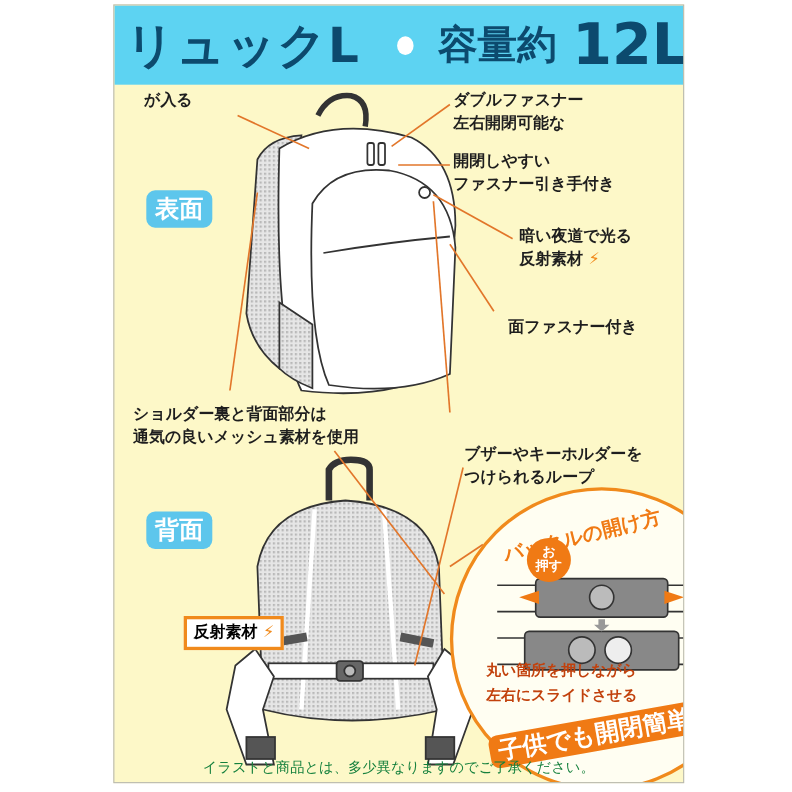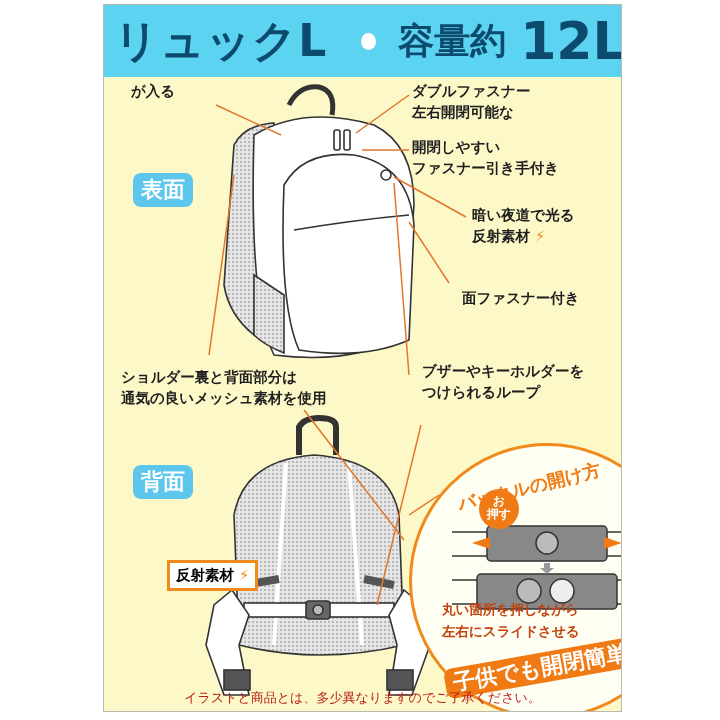--- a/index.html
+++ b/index.html
@@ -13,21 +13,21 @@
   .t-num{font-size:52px;margin-left:14px;text-align:right;}
   .lbl{position:absolute;font-size:14.5px;line-height:21px;color:#1e1e1e;font-weight:bold;white-space:nowrap;}
   .badge{position:absolute;background:#5dc6ec;color:#fff;font-weight:bold;font-size:22px;border-radius:8px;padding:2px 8px;}
   .bolt{color:#f08a1c;font-weight:bold;}
   .refl{position:absolute;left:63px;top:555px;border:3px solid #f08a1c;background:#fff;padding:0 6px;font-size:14.5px;font-weight:bold;line-height:25px;white-space:nowrap;}
   .circle{position:absolute;left:305px;top:438px;width:270px;height:270px;border-radius:50%;background:#fffef2;border:3px solid #f08a1c;}
   .buckle-title{position:absolute;left:352px;top:470px;font-size:18px;font-weight:bold;color:#f07a14;transform:rotate(-14deg);white-space:nowrap;}
   .push{position:absolute;left:375px;top:484px;width:40px;height:40px;border-radius:50%;background:#f07a14;color:#fff;font-size:12px;font-weight:bold;text-align:center;line-height:13px;padding-top:6px;box-sizing:border-box;}
   .b-text{position:absolute;left:338px;font-size:13.5px;font-weight:bold;color:#c2410c;white-space:nowrap;}
   .easy{position:absolute;left:340px;top:648px;font-size:22px;font-weight:bold;color:#fff;background:#f07a14;padding:0 8px;border-radius:8px;transform:rotate(-10deg);white-space:nowrap;}
-  .footer{position:absolute;left:0;width:100%;top:684px;text-align:center;font-size:13px;color:#b91c1c;}
+  .footer{position:absolute;left:0;width:100%;top:684px;text-align:center;font-size:13px;color:#15803d;}
   svg{position:absolute;left:0;top:0;}
 </style>
 </head>
 <body>
 
 <div class="panel">
   <div class="header">
     <div class="title">
       <span class="t-main">リュックL</span>
       <span class="t-dot"></span>
@@ -102,21 +102,21 @@
     <div><span>反射素材</span> <span class="bolt">⚡</span></div>
   </div>
   <div class="lbl" style="left:358px;top:283px;">
     <div>面ファスナー付き</div>
   </div>
 
   <div class="lbl" style="left:17px;top:362px;">
     <div>ショルダー裏と背面部分は</div>
     <div>通気の良いメッシュ素材を使用</div>
   </div>
-  <div class="lbl" style="left:318px;top:356px;">
+  <div class="lbl" style="left:318px;top:398px;">
     <div>ブザーやキーホルダーを</div>
     <div>つけられるループ</div>
   </div>
   <div class="badge" style="left:29px;top:460px;">背面</div>
 
   <div class="refl">
     <span>反射素材</span> <span class="bolt">⚡</span>
   </div>
 
   <div class="circle">

